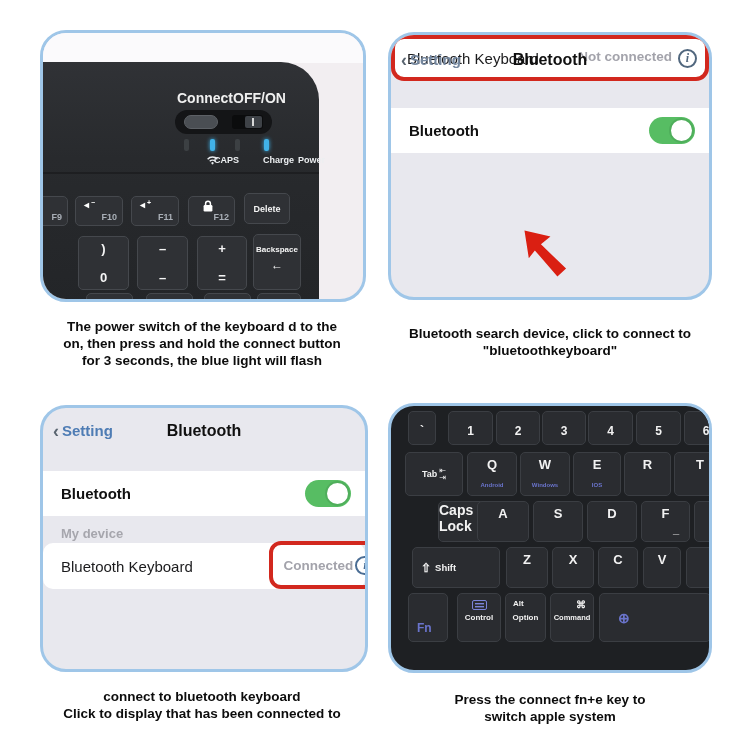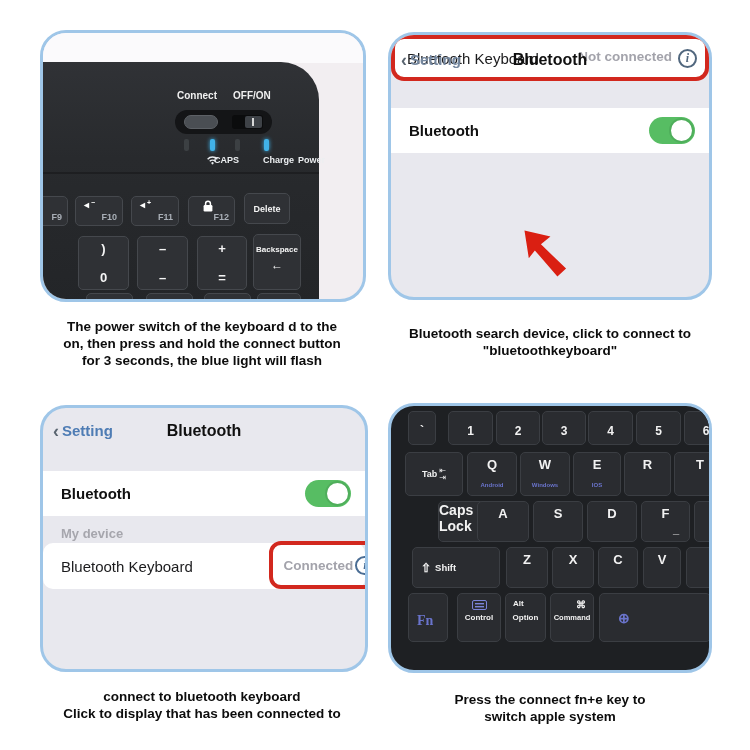--- a/index.html
+++ b/index.html
@@ -8,21 +8,21 @@
 
   .panel { position:absolute; border:3px solid #9fc6e8; border-radius:26px; overflow:hidden; }
 
   
   #panel1 { left:40px; top:30px; width:326px; height:272px; background:#f2eef1; }
   .kb1-top { position:absolute; left:0; top:0; right:0; height:30px; background:#fbfafc; }
   .kb1-body { position:absolute; left:-14px; top:29px; width:290px; height:242px;
               background:linear-gradient(180deg,#303236 0%,#282a2d 40%,#232528 100%);
               border-top-right-radius:38px; }
   .kb1-body::after { content:""; position:absolute; left:0; top:110px; width:100%; height:2px; background:rgba(0,0,0,.25); }
-  .kb1-label { position:absolute; color:#f0f0f0; font-size:10px; font-weight:bold; }
+  .kb1-label { position:absolute; color:#f0f0f0; font-size:14px; font-weight:bold; }
   .kb1-pill { position:absolute; left:132px; top:77px; width:97px; height:24px; background:#141517; border-radius:12px; }
   .kb1-btn  { position:absolute; left:9px; top:5px; width:34px; height:14px; background:#4a4e53; border:1px solid #5d6166; border-radius:7px; }
   .kb1-slide{ position:absolute; right:9px; top:5px; width:31px; height:14px; background:#0b0c0d; border-radius:3px; }
   .kb1-knob { position:absolute; left:13px; top:1px; width:17px; height:12px; background:#3e4247; border-radius:2px; }
   .kb1-knob::after { content:""; position:absolute; left:7px; top:2px; width:2px; height:8px; background:#d8d8d8; }
   .led { position:absolute; width:5px; height:12px; border-radius:2px; }
   .led.dim { background:#3c4043; }
   .led.blue { background:#41b2e8; box-shadow:0 0 4px #41b2e8; }
   .kb1-ind { position:absolute; color:#eceff1; font-size:9px; font-weight:bold;margin-left:40px; }
   .k1 { position:absolute; background:#2f3135; border:1px solid #45484d; border-radius:5px; color:#f5f5f5; }
@@ -69,21 +69,21 @@
   .k4 { position:absolute; background:#2a2c30; border:1px solid #3b3e43; border-radius:5px; color:#f2f2f2; }
   .k4 .kl { position:absolute; left:0; right:0; top:4px; text-align:center; font-size:13px; font-weight:bold; }
   .k4 .ksub { position:absolute; left:0; right:0; bottom:7px; text-align:center; font-size:6px; font-weight:bold; color:#6a74cc; }
   .k4.num { display:flex; align-items:flex-end; justify-content:center; font-size:12px; font-weight:bold; padding-bottom:6px; }
   .k4.center { display:flex; align-items:flex-start; justify-content:center; font-size:14px; font-weight:bold;margin-left:28px; }
   .tabkey { display:flex; align-items:center; justify-content:center; gap:2px; }
   .tabkey .tl { font-size:9px; font-weight:bold; }
   .tabkey .tarr { display:flex; flex-direction:column; font-size:8px; line-height:7px; }
   .shiftkey { display:flex; align-items:center; padding-left:8px; gap:4px; font-size:9.5px; font-weight:bold; }
   .shifticon { font-size:12px; }
-  .fnlabel { position:absolute; left:8px; bottom:12px; font-size:14px; font-weight:bold; color:#6a74cc;font-family:Liberation Serif, serif; }
+  .fnlabel { position:absolute; left:8px; bottom:6px; font-size:12px; font-weight:bold; color:#6a74cc; }
   .modtop { position:absolute; left:0; right:0; top:5px; text-align:center; font-size:8px; font-weight:bold; }
   .modtop.left { text-align:left; left:7px; }
   .modtop.right { text-align:right; right:7px; font-size:10px; }
   .modbottom { position:absolute; left:0; right:0; bottom:19px; text-align:center; font-size:8px; font-weight:bold; }
   .kbiconwrap { position:absolute; left:0; right:0; top:6px; display:flex; justify-content:center; }
   .globe { position:absolute; left:18px; top:50%; transform:translateY(-50%); color:#6a74cc; font-size:14px; font-weight:bold; }
   .funderscore { position:absolute; right:10px; bottom:6px; font-size:11px; font-weight:bold; }
 
   
   .caption { position:absolute; text-align:center; font-size:13.5px; font-weight:bold; color:#0c0c0c; line-height:17px; }

